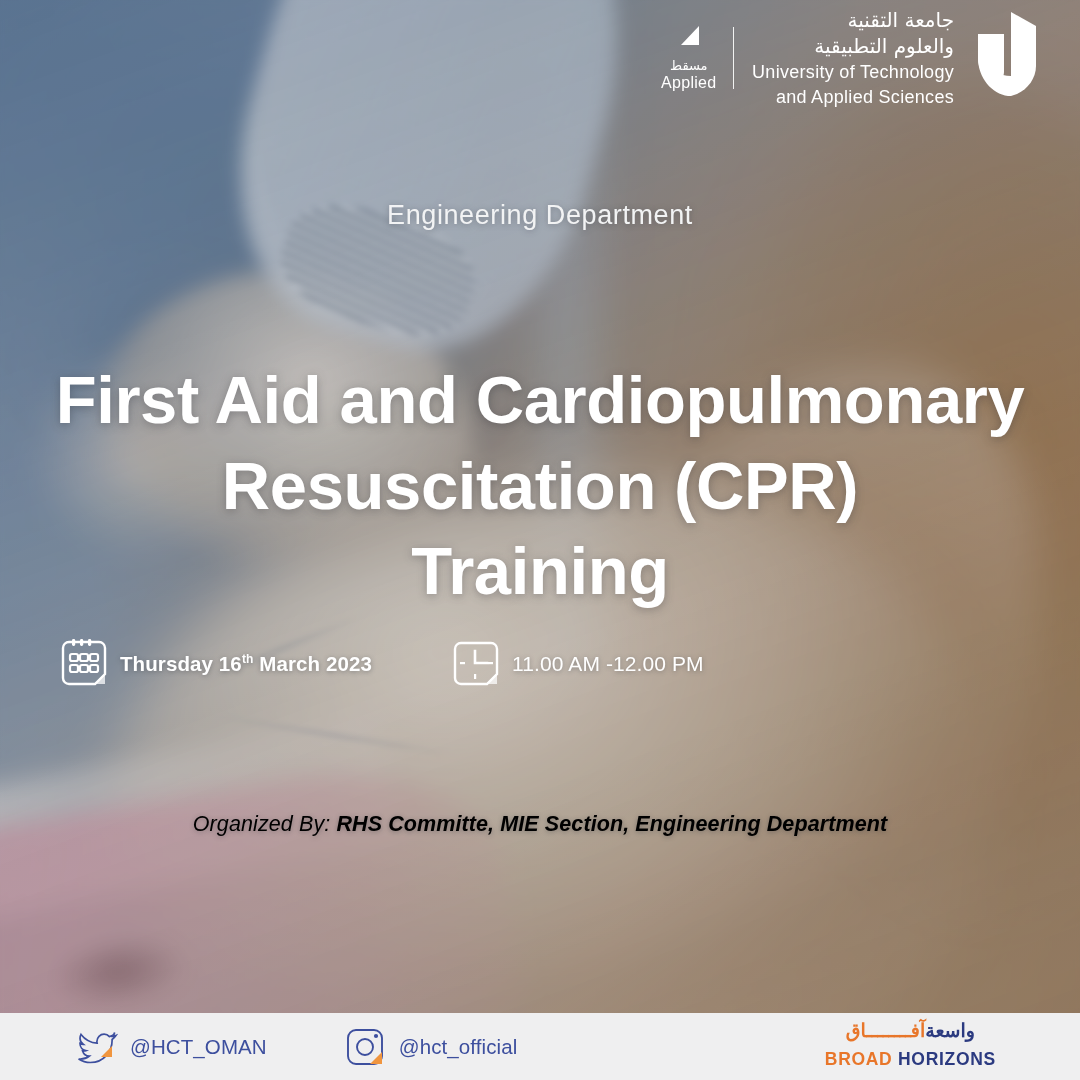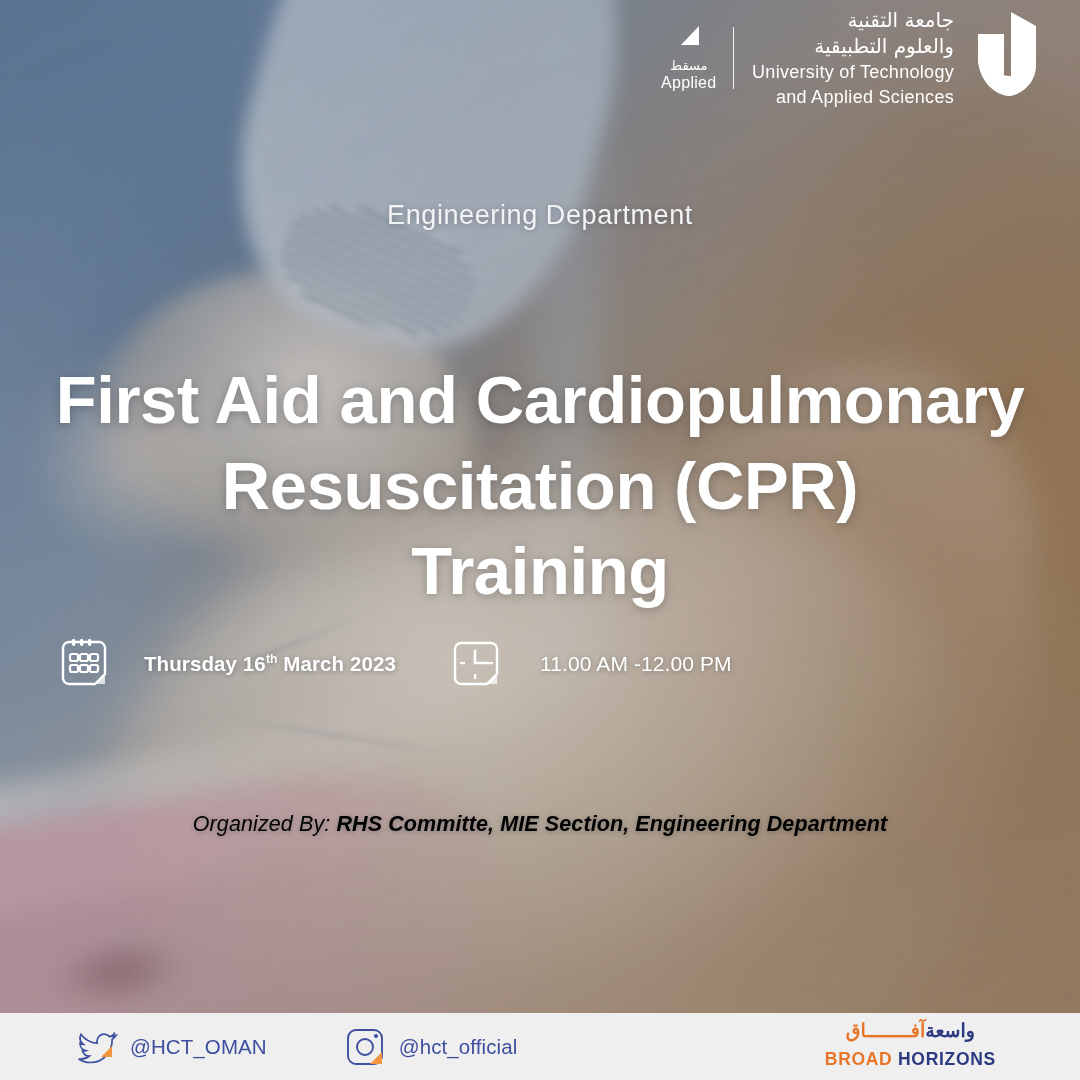--- a/index.html
+++ b/index.html
@@ -289,22 +289,22 @@
     top: 636px;
     left: 56px;
     right: 46px;
     display: flex;
     align-items: center;
   }
   .meta-item {
     display: flex;
     align-items: center;
   }
-  .meta-item.date   { width: 392px; gap: 24px; }
-  .meta-item.time   { width: 325px; gap: 28px; }
+  .meta-item.date   { width: 392px; }
+  .meta-item.time   { width: 325px; }
   .meta-item.place  { flex: 1; }
   .meta-icon {
     flex: 0 0 auto;
     width: 56px; height: 56px;
     margin-right: 8px;
     position: relative;
   }
   .meta-text {
     color: #ffffff;
     font-size: 20.5px;

